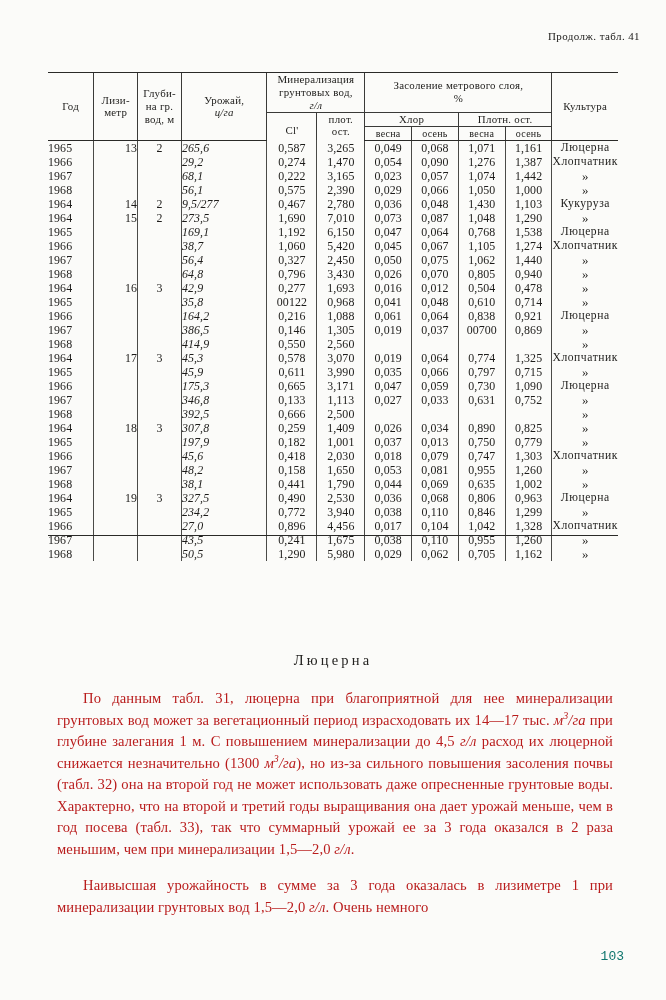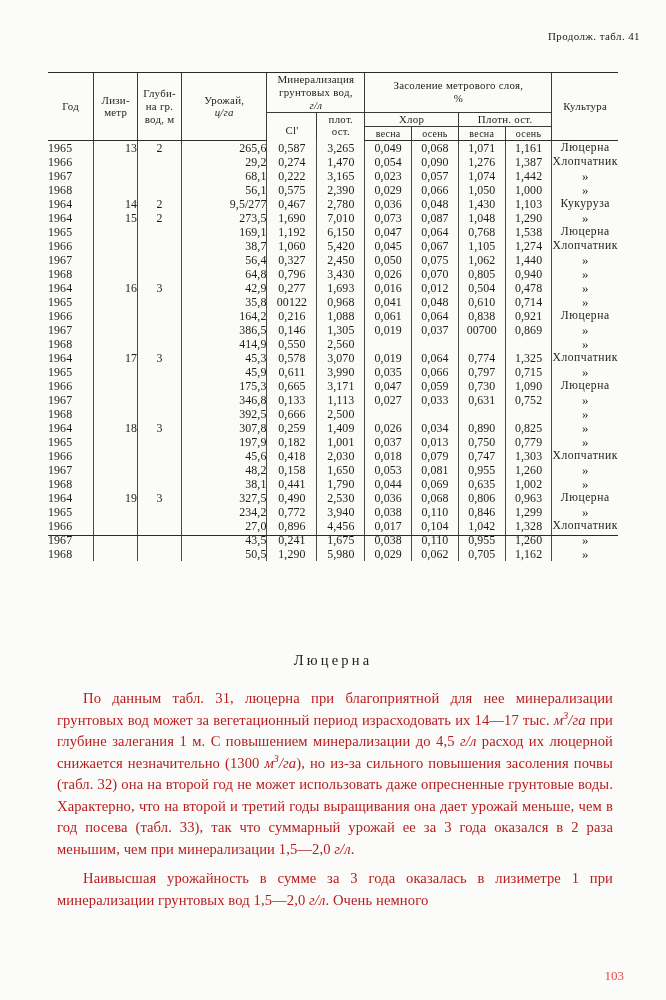--- a/index.html
+++ b/index.html
@@ -71,21 +71,21 @@
   tbody tr { height: 14.0px; }
   tbody td {
     line-height: 14.0px;
     height: 14.0px;
     font-size: 11.9px;
     letter-spacing: .1px;
   }
   td.year   { text-align: left;  padding-left: 6px; }
   td.lys    { text-align: right; }
   td.dep    { text-align: center; }
-  td.yield  { text-align: right; padding-right: 13px; }
+  td.yield  { text-align: left; padding-right: 13px; font-style: italic; }
   td.num    { text-align: center; }
   td.crop   { text-align: center; padding-left: 4px; font-size: 11.6px; letter-spacing: .55px; }
   td.crop.ditto { letter-spacing: 0; font-size: 13px; line-height: 8px; }
 
   
   .vr { border-left: 1px solid #4a4a47; }
 
   .tbl-bottom {
     position: absolute;
     left: 48px;
@@ -111,31 +111,32 @@
     left: 57px;
     top: 688px;
     width: 556px;
     font-size: 14.6px;
     line-height: 21.5px;
     text-align: justify;
     color: #b91c1c;
     letter-spacing: .1px;
   }
   .body-txt p { margin: 0; text-indent: 26px; }
-  .body-txt p + p { margin-top: 8px; }
+  .body-txt p + p { margin-top: 15px; }
   .body-txt i { font-style: italic; }
   sup { font-size: .68em; vertical-align: super; line-height: 0; }
 
   
   .folio {
     position: absolute;
     right: 42px;
-    bottom: 16px;
+    bottom: 36px;
     font-size: 13px;
-    color: #ef4444;
+    color: #0f766e;
+    font-family: Liberation Mono, monospace;
   }
 </style>
 </head>
 <body>
 
 <div class="page">
 
   <div class="contd">Продолж. табл. 41</div>
 
   <div class="tbl-wrap">

